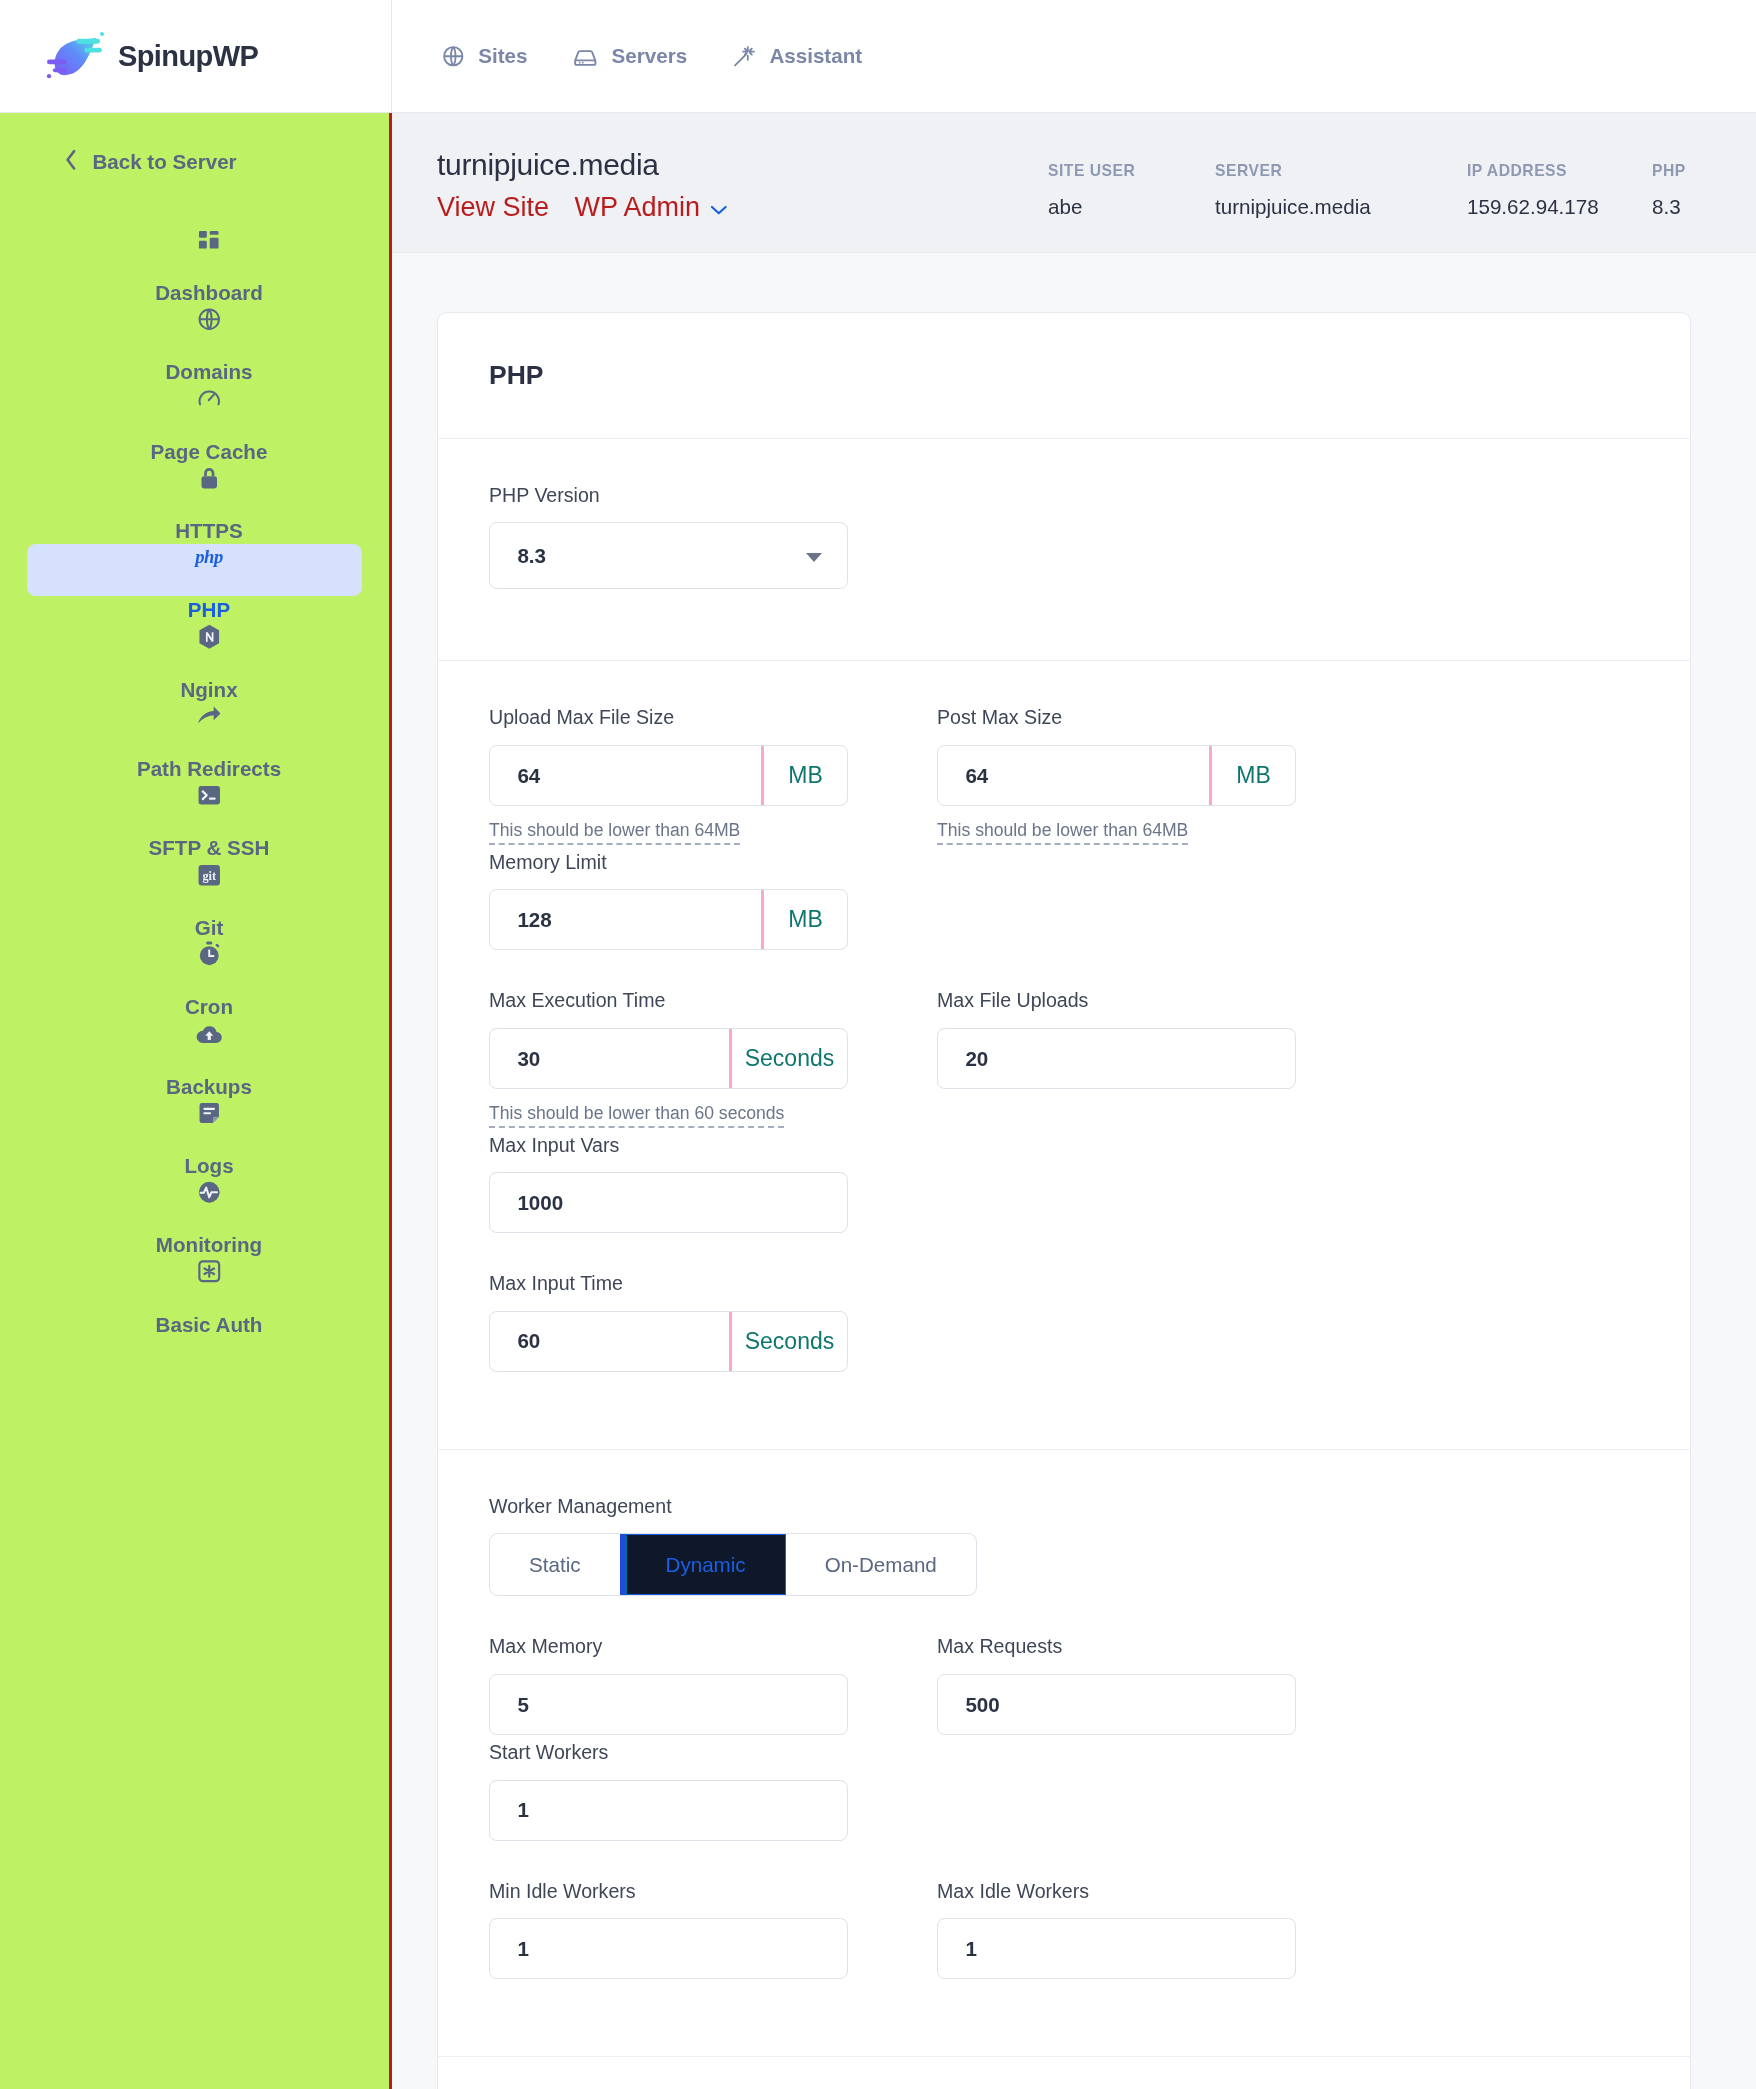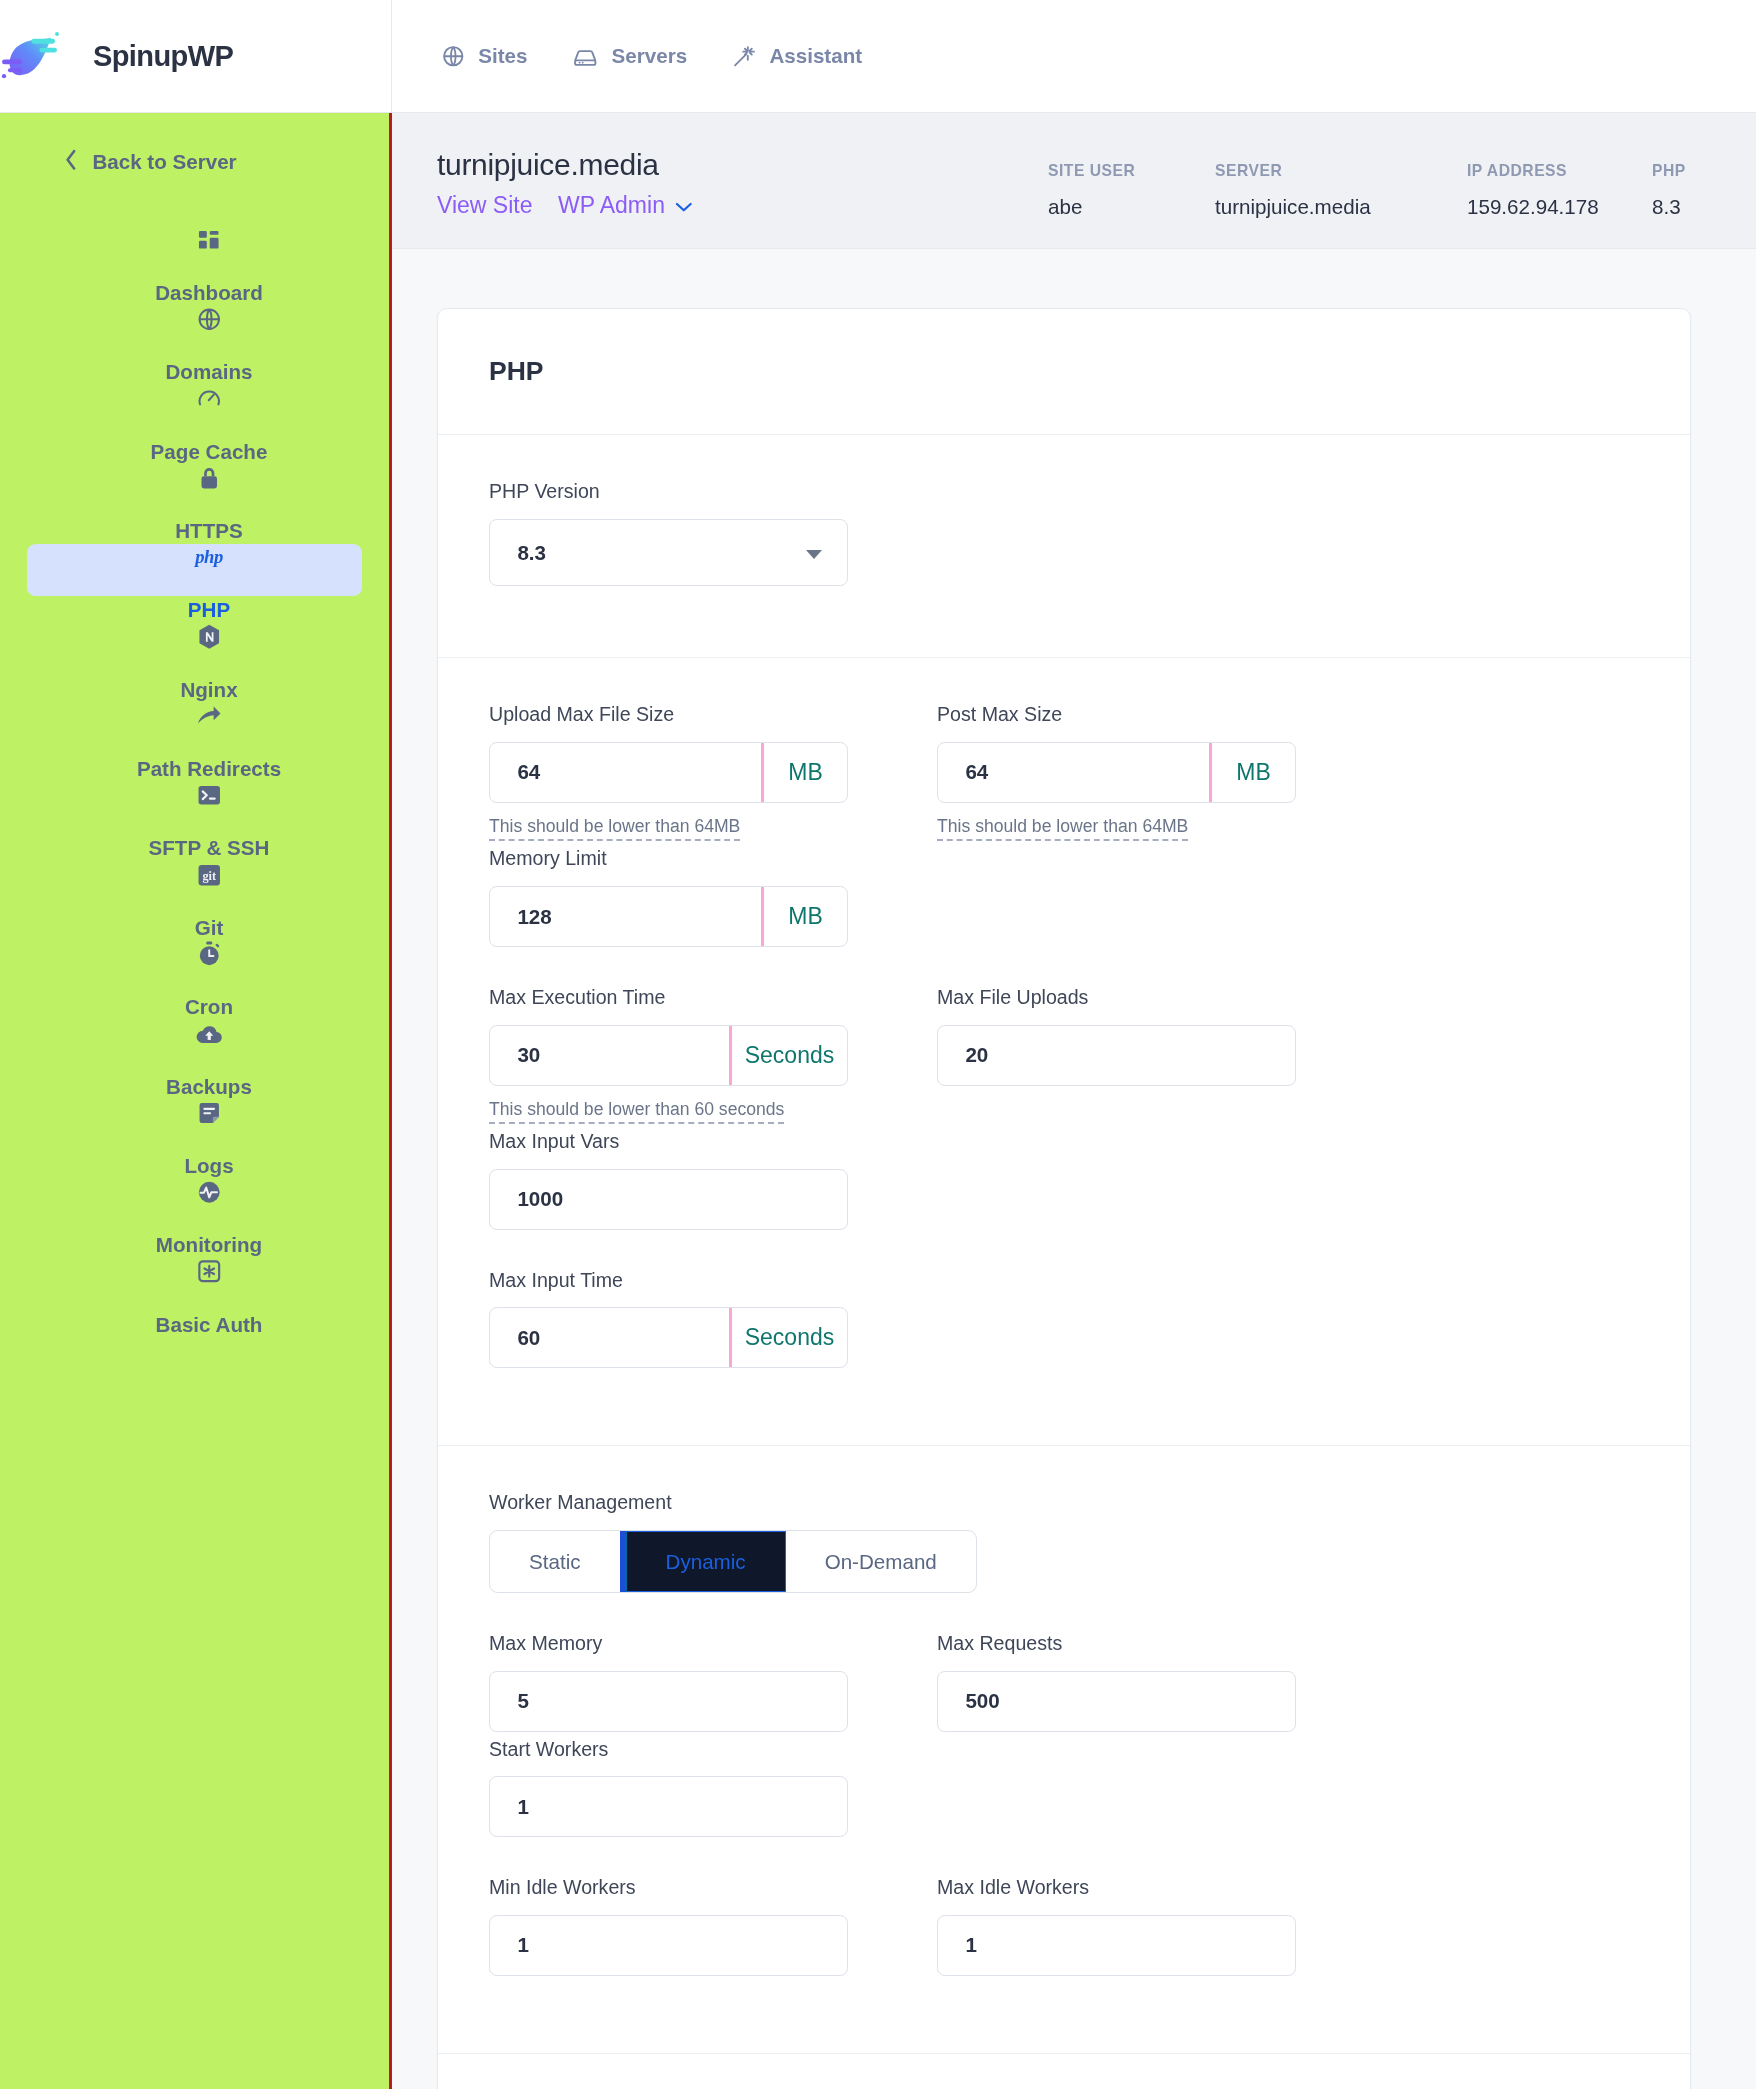--- a/index.html
+++ b/index.html
@@ -18,22 +18,23 @@
     background: #ffffff;
     display: flex;
     align-items: center;
     border-bottom: 1px solid #e6e9ee;
   }
   .brand {
     width: 392px;
     height: 113px;
     display: flex;
     align-items: center;
+    padding-left: 45px;
     border-right: 1px solid #e6e9ee;
-    gap: 32px;
+    gap: 12px;
   }
   .brand-mark { width: 61px; height: 53px; flex: none; }
   .brand-name {
     font-size: 29px;
     font-weight: bold;
     letter-spacing: -0.6px;
     color: #2b3243;
   }
   .topnav { display: flex; align-items: center; gap: 45px; padding-left: 49px; }
   .topnav-item {
@@ -93,21 +94,21 @@
     display: flex;
     align-items: flex-start;
   }
   .site-title-block { flex: none; }
   .site-title {
     font-size: 30px; color: #2b3243; font-weight: normal;
     letter-spacing: -0.3px; margin-bottom: 9.8px;
   }
   .site-links { display: flex; align-items: center; gap: 25.5px; }
   .site-link {
-    font-size: 23px; color: #8b5cf6; cursor: pointer;
+    font-size: 27px; color: #b91c1c; cursor: pointer;
     display: flex; align-items: center; gap: 9.8px;
   }
   .meta-row { display: flex; margin-left: auto; gap: 12px; padding-top: 13.7px; }
   .meta-col { min-width: 0; }
   .meta-col.site-user { width: 155px; }
   .meta-col.server   { width: 240px; }
   .meta-col.ip       { width: 173px; }
   .meta-col.php      { width: 39px; }
   .meta-label {
     font-size: 15.7px; font-weight: bold; letter-spacing: 0.5px;

